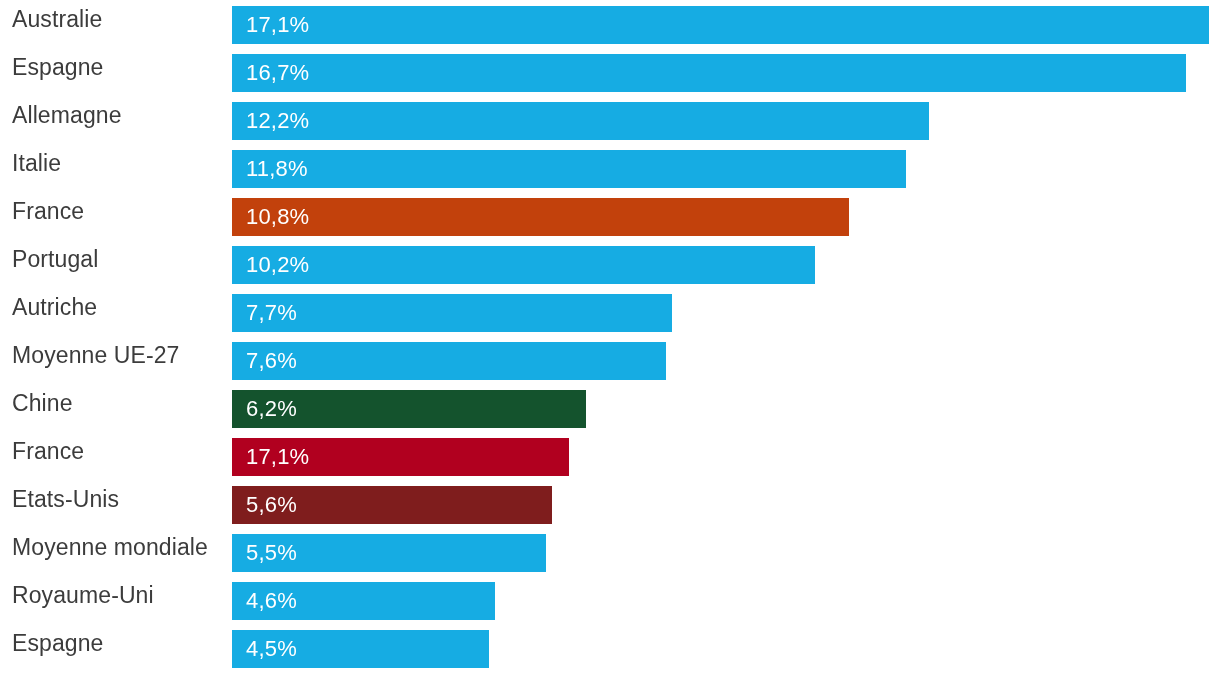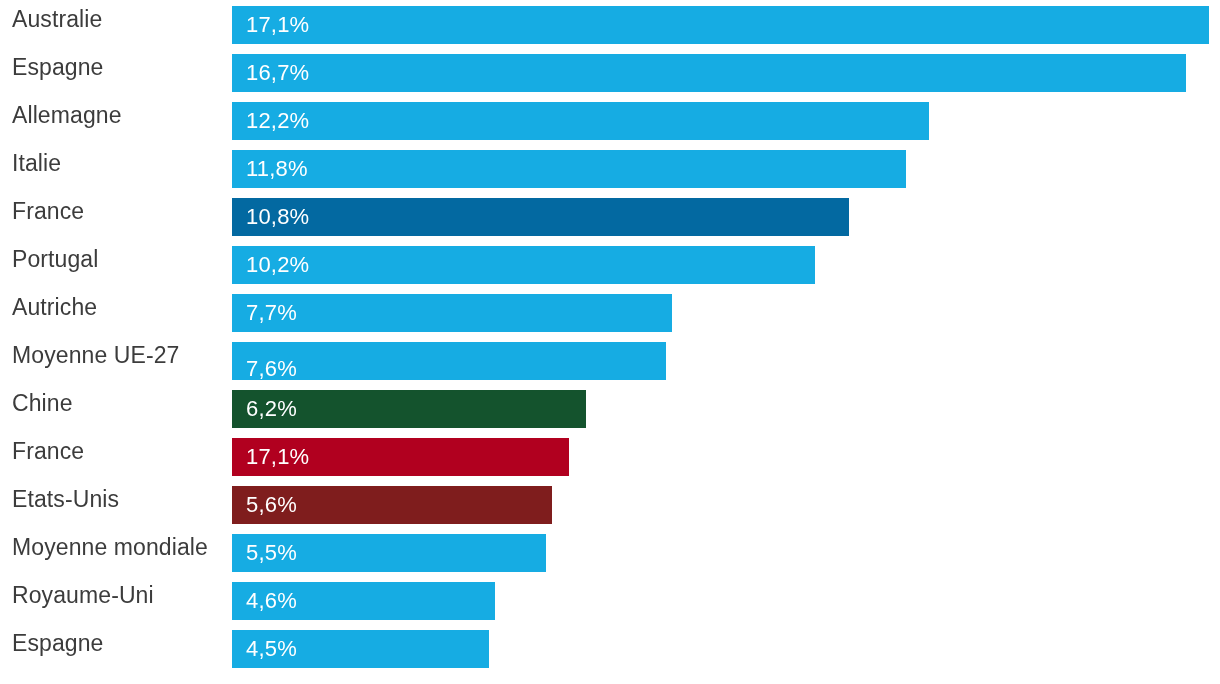--- a/index.html
+++ b/index.html
@@ -108,21 +108,21 @@
         <div class="row-label">Italie</div>
         <div class="bar-area">
           <div class="bar" style="width: 68.2081%; background: rgb(22, 172, 227);">
             <span class="bar-value" style="color: rgb(255, 255, 255);">11,8%</span>
           </div>
         </div>
       </div>
       <div class="row">
         <div class="row-label">France</div>
         <div class="bar-area">
-          <div class="bar" style="width: 62.4277%; background: #0369a1;">
+          <div class="bar" style="width: 62.4277%; background: #c2410c;">
             <span class="bar-value" style="color: rgb(255, 255, 255);">10,8%</span>
           </div>
         </div>
       </div>
       <div class="row">
         <div class="row-label">Portugal</div>
         <div class="bar-area">
           <div class="bar" style="width: 58.9595%; background: rgb(22, 172, 227);">
             <span class="bar-value" style="color: rgb(255, 255, 255);">10,2%</span>
           </div>
@@ -132,21 +132,21 @@
         <div class="row-label">Autriche</div>
         <div class="bar-area">
           <div class="bar" style="width: 44.5087%; background: rgb(22, 172, 227);">
             <span class="bar-value" style="color: rgb(255, 255, 255);">7,7%</span>
           </div>
         </div>
       </div>
       <div class="row">
         <div class="row-label">Moyenne UE-27</div>
         <div class="bar-area">
-          <div class="bar" style="width: 43.9306%; background: rgb(22, 172, 227); align-items: flex-end;">
+          <div class="bar" style="width: 43.9306%; background: rgb(22, 172, 227);">
             <span class="bar-value" style="color: rgb(255, 255, 255);">7,6%</span>
           </div>
         </div>
       </div>
       <div class="row">
         <div class="row-label">Chine</div>
         <div class="bar-area">
           <div class="bar" style="width: 35.8382%; background: #14532d;">
             <span class="bar-value" style="color: rgb(255, 255, 255);">6,2%</span>
           </div>

